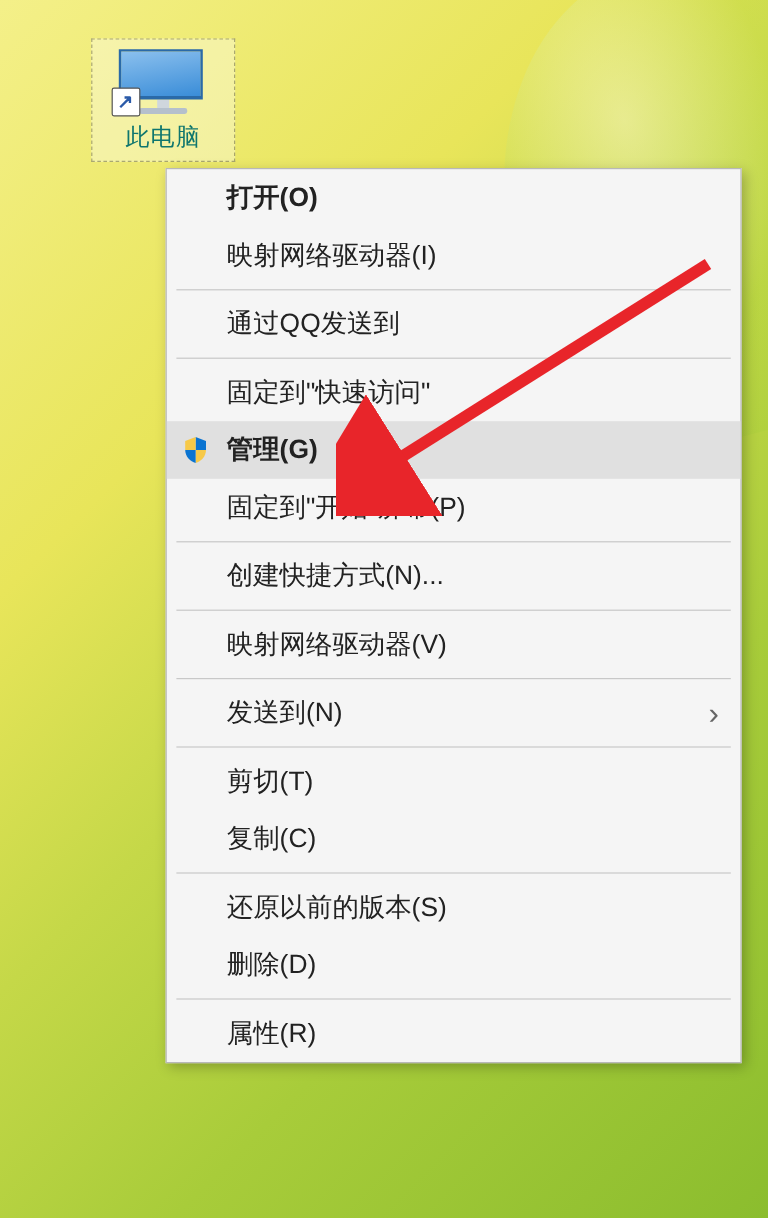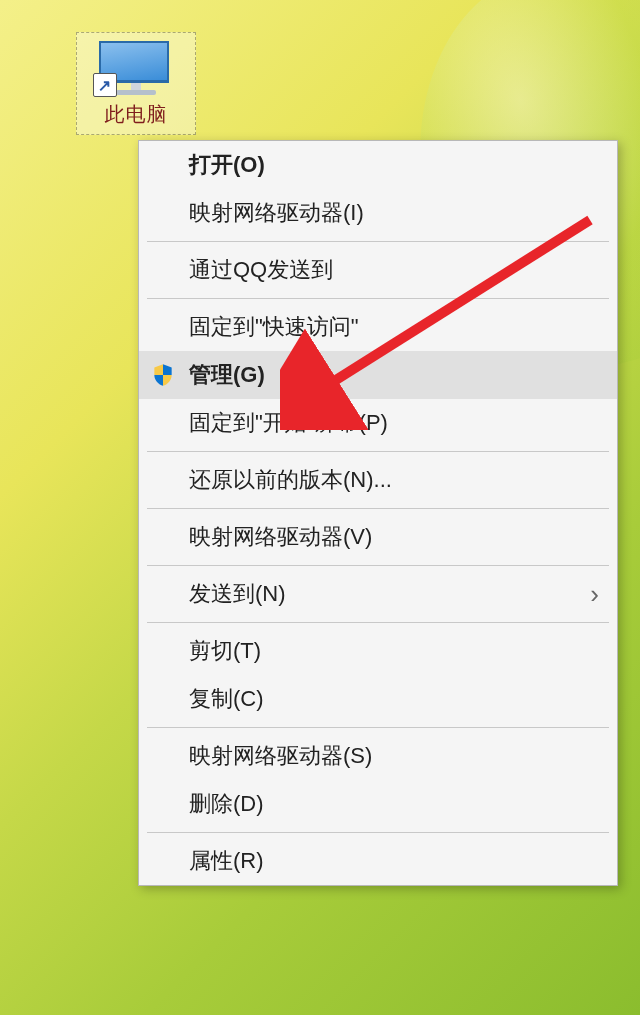--- a/index.html
+++ b/index.html
@@ -72,21 +72,21 @@
       display: flex;
       align-items: center;
       justify-content: center;
       font-size: 16px;
       font-weight: bold;
       color: #2a5aa8;
     }
     .icon-label {
       margin-top: 8px;
       font-size: 20px;
-      color: #7f1d1d;
+      color: #0f766e;
       letter-spacing: 1px;
       font-family: Liberation Serif, serif;
     }
     .context-menu {
       position: absolute;
       top: 140px;
       left: 138px;
       width: 480px;
       background: #f5f5f5;
       border: 1px solid #b8b8b8;
@@ -173,41 +173,41 @@
         <path d="M12 12 L4 12 C4 17 8 21 12 22 Z" fill="#0b74d1"></path>
       </svg>
     </span>
     <span>管理(G)</span>
   </div>
   <div class="menu-item">
     <span>固定到"开始"屏幕(P)</span>
   </div>
   <div class="separator"></div>
   <div class="menu-item">
-    <span>还原以前的版本(N)...</span>
+    <span>创建快捷方式(N)...</span>
   </div>
   <div class="separator"></div>
   <div class="menu-item">
     <span>映射网络驱动器(V)</span>
   </div>
   <div class="separator"></div>
   <div class="menu-item">
     <span>发送到(N)</span>
     <span class="arrow">›</span>
   </div>
   <div class="separator"></div>
   <div class="menu-item">
     <span>剪切(T)</span>
   </div>
   <div class="menu-item">
     <span>复制(C)</span>
   </div>
   <div class="separator"></div>
   <div class="menu-item">
-    <span>映射网络驱动器(S)</span>
+    <span>还原以前的版本(S)</span>
   </div>
   <div class="menu-item">
     <span>删除(D)</span>
   </div>
   <div class="separator"></div>
   <div class="menu-item">
     <span>属性(R)</span>
   </div>
 </div>
 

